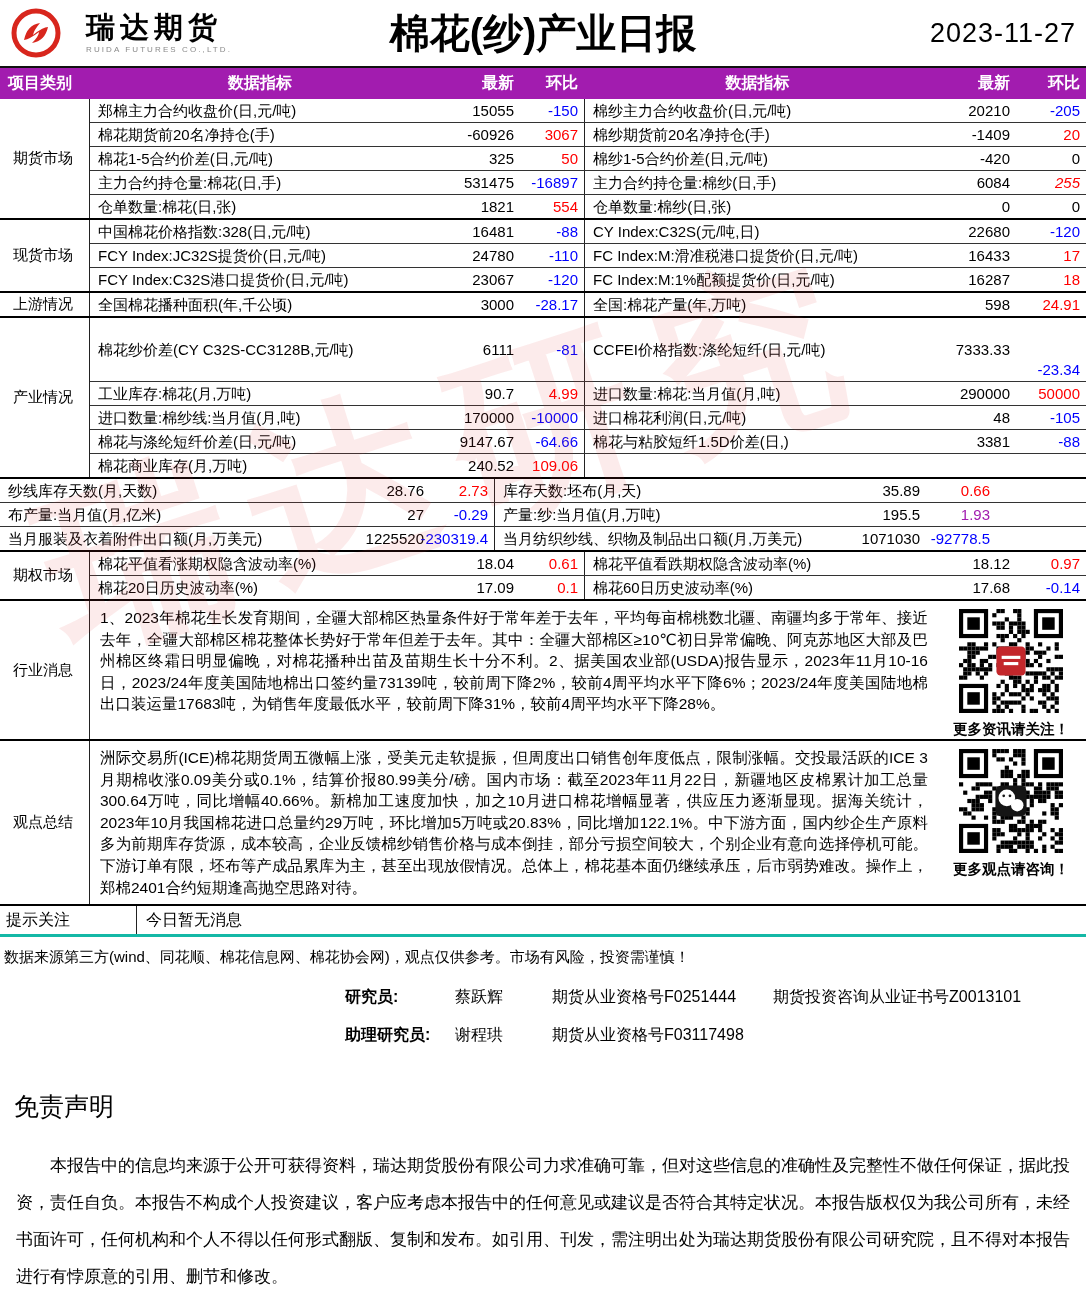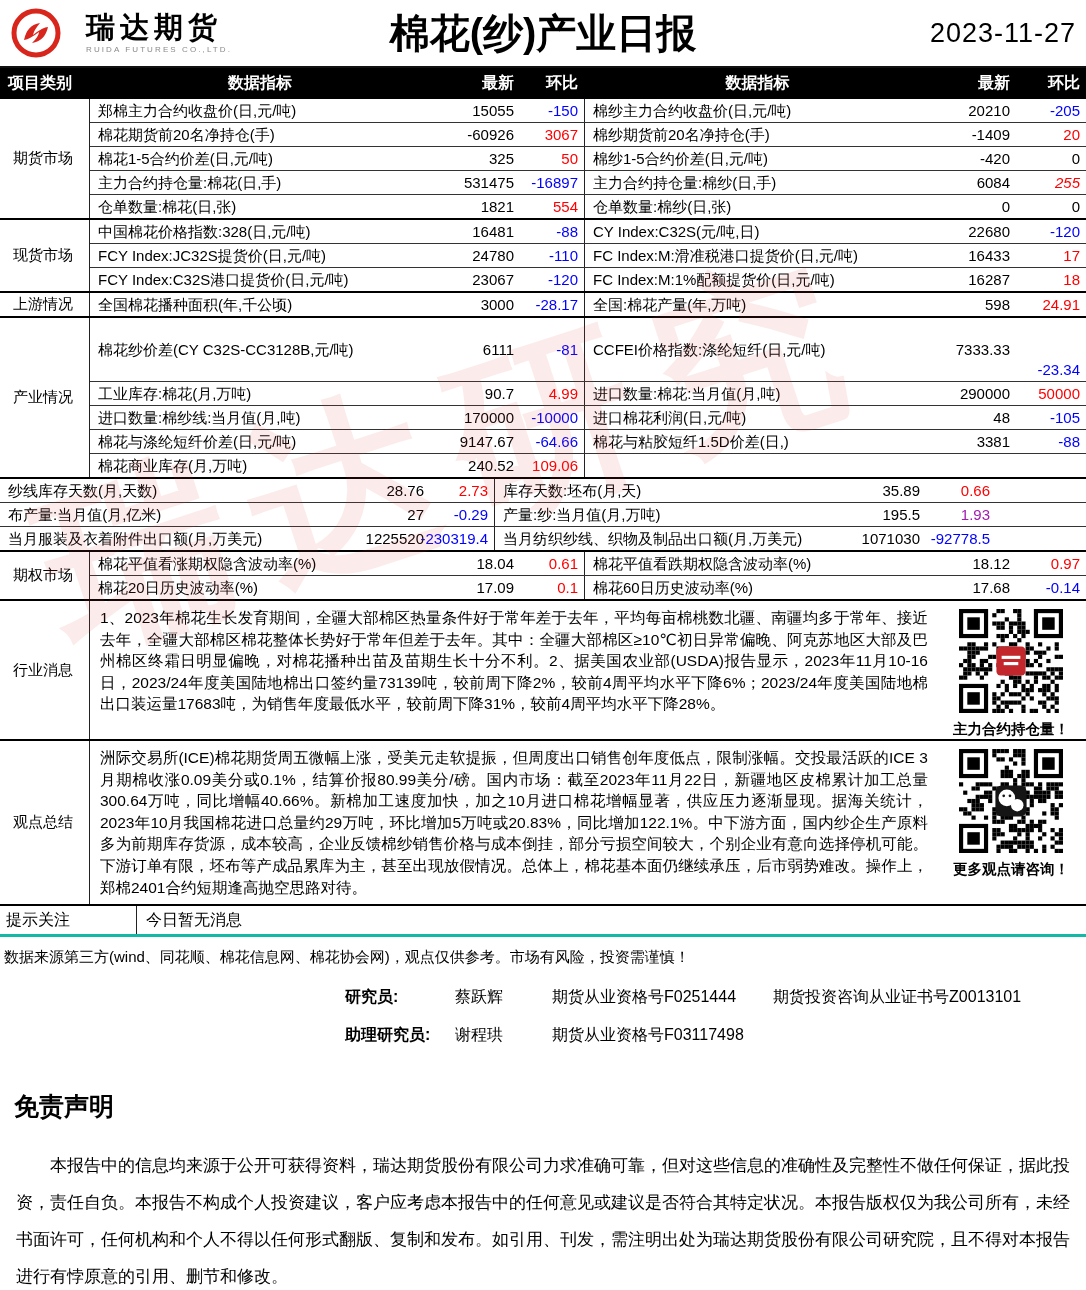--- a/index.html
+++ b/index.html
@@ -42,21 +42,21 @@
 .notice{display:flex;border-bottom:3px solid #14b8a6;min-height:31px;position:relative;z-index:2}
 .ncat{width:137px;flex:none;display:flex;align-items:center;padding-left:6px;font-size:16px;border-right:1px solid #222}
 .ntext{flex:1;display:flex;align-items:center;padding-left:9px;font-size:16px}
 
 .source{padding:11px 4px 2px;font-size:15px}
 .researchers{margin:18px 0 0 345px;font-size:16px}
 .res-row{display:flex;margin-bottom:17px;align-items:baseline}
 .res-role{width:110px;font-weight:bold}
 .res-name{width:97px}
 .res-cert{margin-right:37px}
-.disc-title{margin:44px 0 12px 14px;font-size:25px;font-weight:bold}
+.disc-title{margin:44px 0 12px 14px;font-size:25px;font-weight:normal}
 .disc-body{margin:24px 16px 0;font-size:17px;line-height:37px;text-indent:2em;text-align:justify}
 svg{display:block}
 </style>
 </head>
 <body>
 
 <div class="page">
   <div class="watermark">瑞达研究</div>
 
   <div class="hdr">
@@ -67,21 +67,21 @@
       </svg>
       <div class="logo-block">
         <div class="logo-txt">瑞达期货</div>
         <div class="logo-sub">RUIDA FUTURES CO.,LTD.</div>
       </div>
     </div>
     <div class="title">棉花(纱)产业日报</div>
     <div class="date">2023-11-27</div>
   </div>
 
-  <div class="thead" style="background: #000000;">
+  <div class="thead" style="background: #a21caf;">
     <div class="th-cat">项目类别</div>
     <div class="th-ind">数据指标</div>
     <div class="th-val">最新</div>
     <div class="th-chg">环比</div>
     <div class="th-ind">数据指标</div>
     <div class="th-val">最新</div>
     <div class="th-chg">环比</div>
   </div>
 
   <div id="table-body">
@@ -470,21 +470,21 @@
             <rect x="72" y="0" width="28" height="28" fill="#000"></rect>
             <rect x="76" y="4" width="20" height="20" fill="#fff"></rect>
             <rect x="80" y="8" width="12" height="12" fill="#000"></rect>
             <rect x="0" y="72" width="28" height="28" fill="#000"></rect>
             <rect x="4" y="76" width="20" height="20" fill="#fff"></rect>
             <rect x="8" y="80" width="12" height="12" fill="#000"></rect>
             <rect x="36" y="36" width="28" height="28" fill="#c3272b" rx="4"></rect>
             <rect x="41" y="45" width="18" height="3" fill="#fff"></rect>
             <rect x="43" y="51" width="14" height="3" fill="#fff"></rect>
           </svg>
-          <div class="qrcap">主力合约持仓量！</div>
+          <div class="qrcap">更多资讯请关注！</div>
         </div>
       </div>
       <div class="tsection">
         <div class="cat">观点总结</div>
         <div class="ttext">洲际交易所(ICE)棉花期货周五微幅上涨，受美元走软提振，但周度出口销售创年度低点，限制涨幅。交投最活跃的ICE 3月期棉收涨0.09美分或0.1%，结算价报80.99美分/磅。国内市场：截至2023年11月22日，新疆地区皮棉累计加工总量300.64万吨，同比增幅40.66%。新棉加工速度加快，加之10月进口棉花增幅显著，供应压力逐渐显现。据海关统计，2023年10月我国棉花进口总量约29万吨，环比增加5万吨或20.83%，同比增加122.1%。中下游方面，国内纱企生产原料多为前期库存货源，成本较高，企业反馈棉纱销售价格与成本倒挂，部分亏损空间较大，个别企业有意向选择停机可能。下游订单有限，坯布等产成品累库为主，甚至出现放假情况。总体上，棉花基本面仍继续承压，后市弱势难改。操作上，郑棉2401合约短期逢高抛空思路对待。</div>
         <div class="qrcol">
           <svg width="104" height="104" viewBox="0 0 100 100">
             <rect x="0" y="0" width="100" height="100" fill="#fff"></rect>
             <rect x="32" y="0" width="4" height="4" fill="#000"></rect>
             <rect x="36" y="0" width="4" height="4" fill="#000"></rect>

